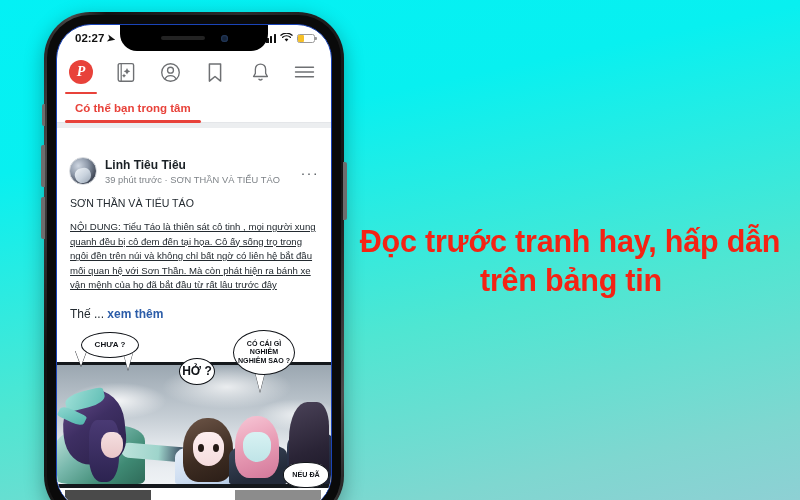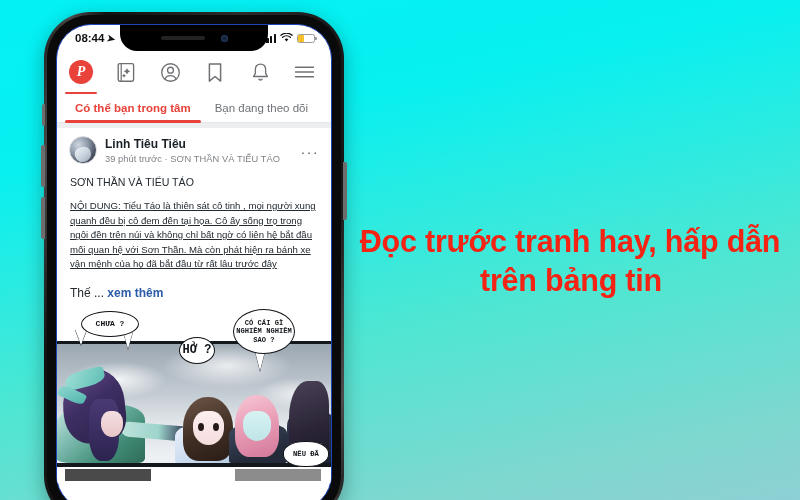--- a/index.html
+++ b/index.html
@@ -125,21 +125,21 @@
   .tab { flex: 0 0 auto; text-align:center; font-size:11.5px; color:#6f7276; padding: 0 12px; position:relative; height:100%; display:flex; align-items:center;}
   .tab.active { color:#E8423A; font-weight:600; }
   .tab.active::after {
     content:""; position:absolute; left:2px; right:2px; bottom:-1px; height:2.6px;
     background:#E8423A; border-radius:2px;
   }
   .sep { height:5px; background:#eceef0; }
 
   
   .post { padding: 8px 12px 0 12px; }
-  .post-head { display:flex; align-items:center; gap:8px; }
+  .post-head { display:flex; align-items:center; gap:8px;margin-top:21px; }
   .avatar {
     width:28px; height:28px; border-radius:50%; flex:0 0 28px;
     background: radial-gradient(circle at 32% 30%, #cfd7e2 0%, #8f9aaa 38%, #454d5c 72%, #2a303b 100%);
     border:1px solid #d7dade; overflow:hidden; position:relative;
   }
   .avatar::before {
     content:""; position:absolute; left:18%; top:40%; width:62%; height:58%;
     background: linear-gradient(150deg,#eef2f6 0%, #c8d2dd 55%, #9aa6b5 100%);
     border-radius: 42% 42% 50% 50%;
     transform: rotate(-12deg);
@@ -216,21 +216,21 @@
   .f4-hair { position:absolute; right:2px; bottom:22px; width:40px; height:80px;
     background: linear-gradient(160deg,#4a4258 0%, #2a2436 60%, #1b1726 100%); border-radius: 46% 30% 18% 22%; }
   .f4-body { position:absolute; right:-2px; bottom:20px; width:46px; height:50px;
     background: linear-gradient(160deg,#313a52 0%, #1b2134 100%); border-radius: 26% 14% 4% 4%; }
 
   
   .bub {
     position:absolute; background:#fff; border:1.4px solid #101318;
     border-radius:50%; display:flex; align-items:center; justify-content:center;
     text-align:center; font-weight:bold; color:#101318; z-index:4;
-    font-family:Liberation Mono, monospace;
+    font-family:Liberation Sans, sans-serif;
   }
   .b1 { left:24px; top:2px; width:58px; height:26px; font-size:8px; }
   .b2 { left:122px; top:28px; width:36px; height:27px; font-size:12px; }
   .b3 { left:176px; top:0px; width:62px; height:45px; font-size:7.1px; line-height:1.18; padding:2px; }
   .b4 { right:2px; bottom:16px; width:46px; height:26px; font-size:7.2px; border-radius:46%; }
   .tail { position:absolute; z-index:3; }
   .t1 { left:18px; top:20px; width:0;height:0; border-left:6px solid transparent; border-right:6px solid transparent; border-top:16px solid #fff; filter: drop-shadow(0 1px 0 #101318);}
   .t1b { left:66px; top:22px; width:0;height:0; border-left:5px solid transparent; border-right:5px solid transparent; border-top:18px solid #fff; filter: drop-shadow(0 1px 0 #101318);}
   .t3 { left:198px; top:42px; width:0;height:0; border-left:5px solid transparent; border-right:5px solid transparent; border-top:20px solid #fff; filter: drop-shadow(0 1px 0 #101318);}
 </style>
@@ -248,21 +248,21 @@
     <div class="phone-inner">
       <div class="screen">
 
         <div class="notch">
           <div class="speaker"></div>
           <div class="cam"></div>
         </div>
 
         <div class="statusbar">
           <div class="sb-left">
-            <span>08:44</span>
+            <span>02:27</span>
             <span class="loc-arrow">➤</span>
           </div>
           <div class="sb-right">
             <span class="bars">
                 <i></i>
                 <i></i>
                 <i></i>
                 <i></i>
               </span>
             <svg width="13" height="10" viewBox="0 0 13 10">
@@ -310,23 +310,20 @@
             <svg width="21" height="16" viewBox="0 0 22 16">
               <path d="M1.6 3 h18.8 M1.6 8 h18.8 M1.6 13 h18.8" stroke="#6e7073" stroke-width="1.5" stroke-linecap="round"></path>
             </svg>
           </div>
         </div>
 
         <div class="tabs">
           <div class="tab active">
             <span>Có thể bạn trong tâm</span>
           </div>
-          <div class="tab">
-            <span>Bạn đang theo dõi</span>
-          </div>
         </div>
         <div class="sep"></div>
 
         <div class="post">
           <div class="post-head">
             <div class="avatar"></div>
             <div class="names">
               <div class="uname">Linh Tiêu Tiêu</div>
               <div class="meta">39 phút trước · SƠN THẦN VÀ TIỂU TÁO</div>
             </div>

